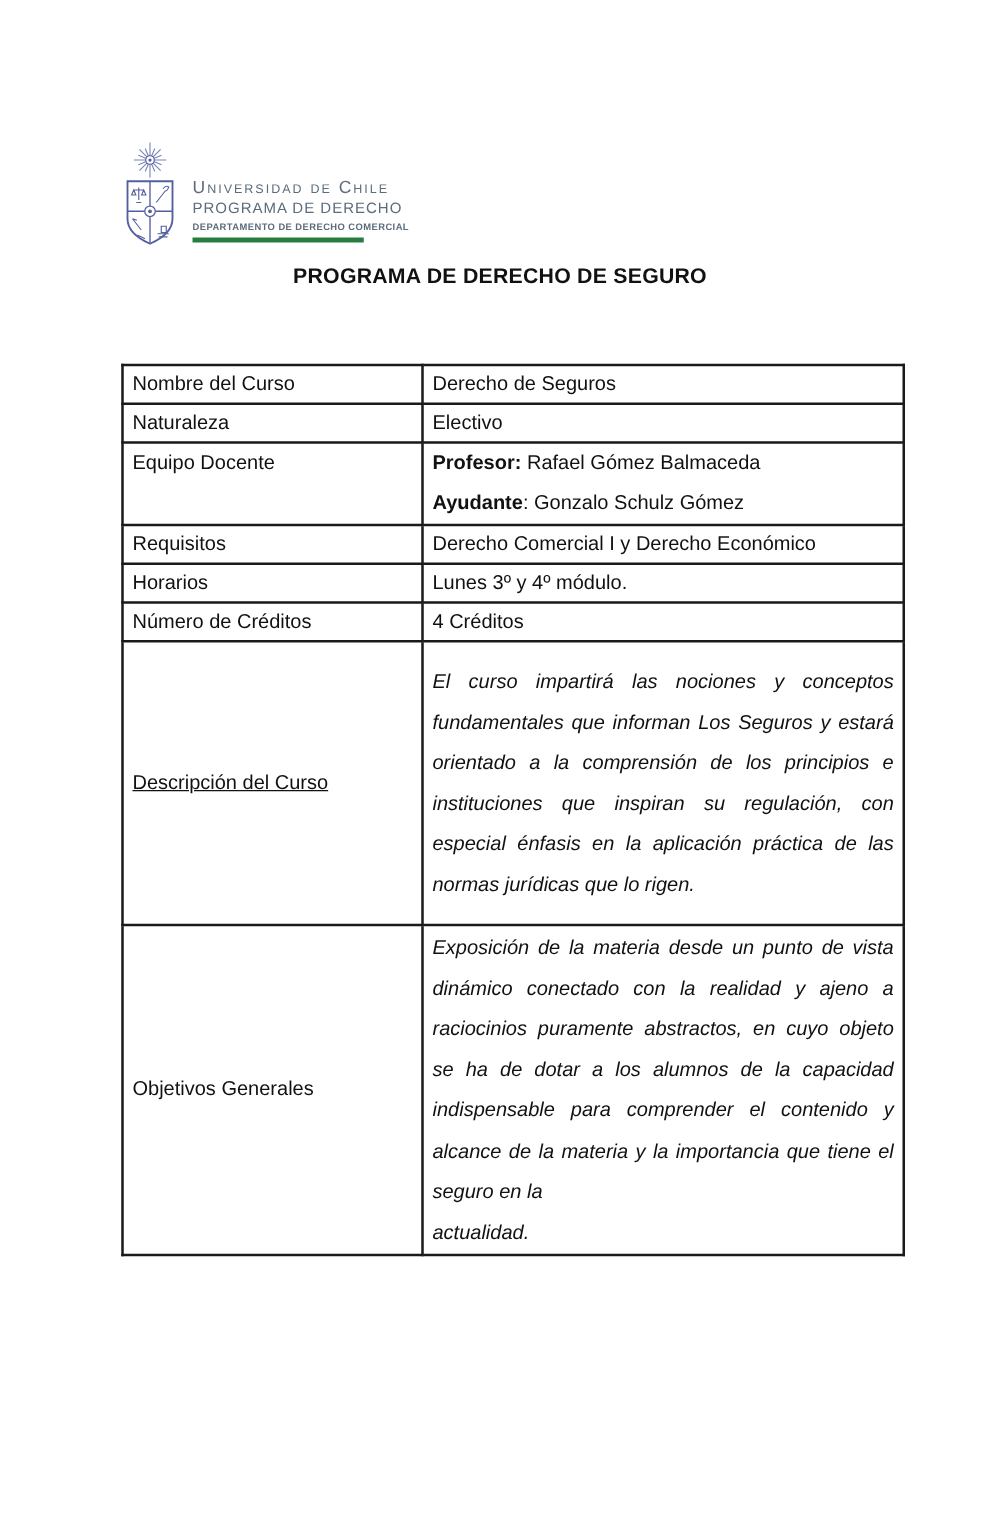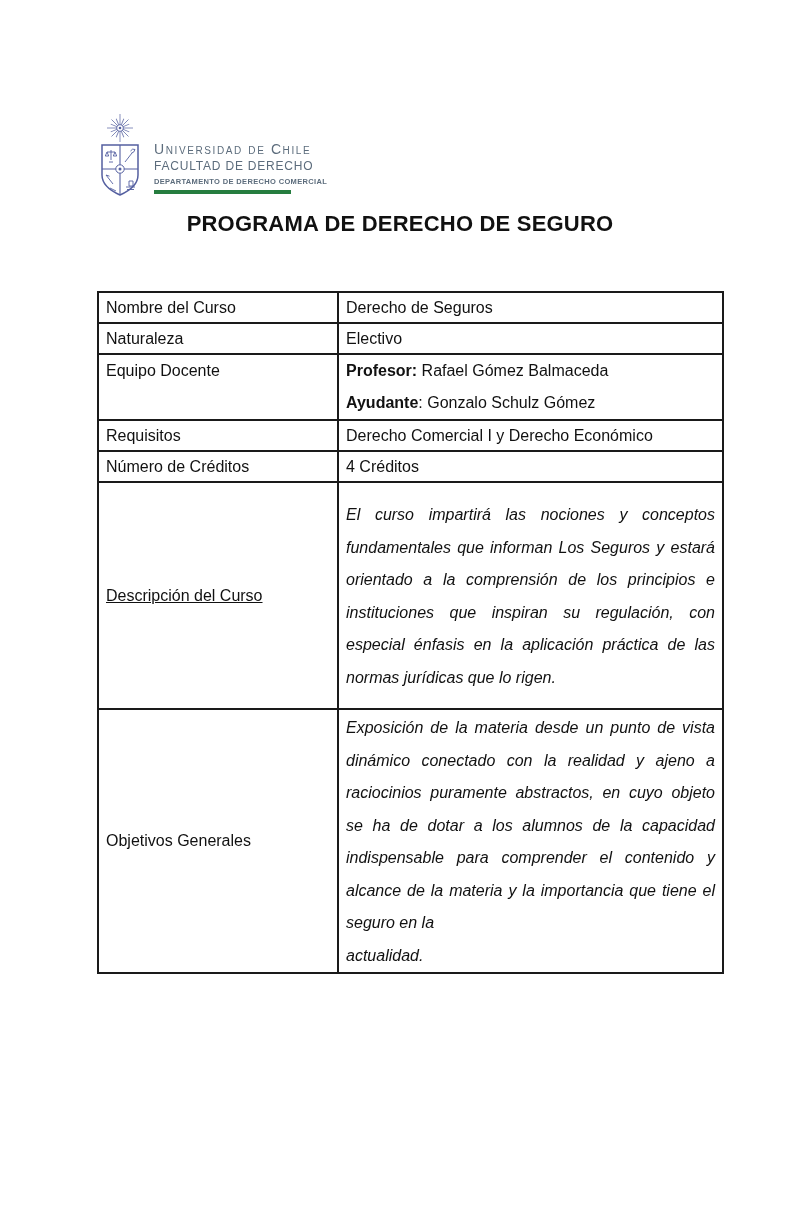--- a/index.html
+++ b/index.html
@@ -18,21 +18,21 @@
   .logo{position:absolute;left:100px;top:112px;display:flex;align-items:flex-start;}
   .emblem{width:44px;height:86px;flex:0 0 auto;}
   .logo-text{margin-left:10px;padding-top:30px;}
   .inst{font-size:14px;line-height:14px;font-variant:small-caps;letter-spacing:1.6px;color:var(--logo-text);white-space:nowrap;}
   .fac{font-size:12px;line-height:12px;letter-spacing:0.8px;color:var(--logo-text);margin-top:4px;white-space:nowrap;}
   .dep{font-size:7.5px;line-height:8px;font-weight:bold;letter-spacing:0.35px;color:var(--logo-text);margin-top:6px;white-space:nowrap;}
   .bar{width:137px;height:4px;background:var(--logo-bar);margin-top:4px;}
 
   
   .doc-title{position:absolute;top:211px;left:0;width:800px;text-align:center;
-             font-size:22px;font-weight:bold;letter-spacing:0.2px;}
+             font-size:17px;font-weight:bold;letter-spacing:0.2px;}
 
   
   .table-wrap{position:absolute;top:291px;left:97px;}
   table.course{border-collapse:collapse;table-layout:fixed;width:625px;}
   table.course td{border:2px solid var(--line);padding:0 7px;font-size:16px;vertical-align:middle;overflow:hidden;}
   col.c-label{width:240px;}
   col.c-value{width:385px;}
   tr.r-single td{height:29px;}
   tr.r-docente td{height:62px;vertical-align:top;}
   .docente-line{line-height:32px;white-space:nowrap;}
@@ -71,21 +71,21 @@
         <path d="M11 38 v10 M7 40 h8 M7 40 l-1.7 4 h3.4 Z M15 40 l-1.7 4 h3.4 Z M9 50 h4"></path>
         <path d="M25 50 L32 41 M30.5 39 q2 -3 4.5 -1.5 q-1 3.5 -3.5 3.5"></path>
         <path d="M6 63 l7 9 M6 63 l3.5 1.2 M10 76 l6 3"></path>
         <path d="M26 75 h9 M27 77.5 h7 M29 69 h4 v5 h-4 Z"></path>
       </g>
       <circle cx="20" cy="57" r="4.2" fill="#ffffff" stroke="var(--emblem)" stroke-width="1"></circle>
       <circle cx="20" cy="57" r="1.5" fill="var(--emblem)"></circle>
     </svg>
     <div class="logo-text">
       <div class="inst">Universidad de Chile</div>
-      <div class="fac">FACULTAD DE DERECHO</div>
+      <div class="fac">PROGRAMA DE DERECHO</div>
       <div class="dep">DEPARTAMENTO DE DERECHO COMERCIAL</div>
       <div class="bar"></div>
     </div>
   </div>
 
   <div class="doc-title">PROGRAMA DE DERECHO DE SEGURO</div>
 
   <div class="table-wrap">
     <table class="course">
       <colgroup>
@@ -112,20 +112,24 @@
           <div class="docente-line"><span class="b">Profesor:</span><span> Rafael Gómez Balmaceda</span></div>
           <div class="docente-line"><span class="b">Ayudante</span><span>: Gonzalo Schulz Gómez</span></div>
         </td>
       </tr>
 
       <tr class="r-single">
         <td class="label-cell">Requisitos</td>
         <td class="value-cell">Derecho Comercial I y Derecho Económico</td>
       </tr>
 
+      <tr class="r-single">
+        <td class="label-cell">Horarios</td>
+        <td class="value-cell">Lunes 3º y 4º módulo.</td>
+      </tr>
 
       <tr class="r-single">
         <td class="label-cell">Número de Créditos</td>
         <td class="value-cell">4 Créditos</td>
       </tr>
 
       <tr class="r-desc">
         <td class="label-cell">Descripción del Curso</td>
         <td class="value-cell para-cell">
           <p class="para">El curso impartirá las nociones y conceptos fundamentales que informan Los Seguros y estará orientado a la comprensión de los principios e instituciones que inspiran su regulación, con especial énfasis en la aplicación práctica de las normas jurídicas que lo rigen.</p>

